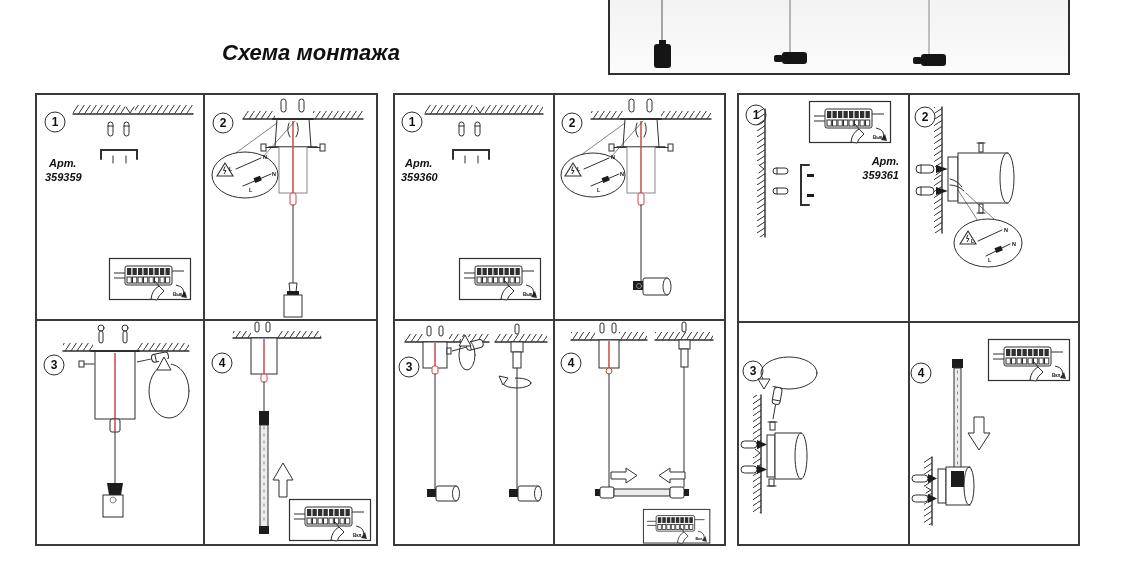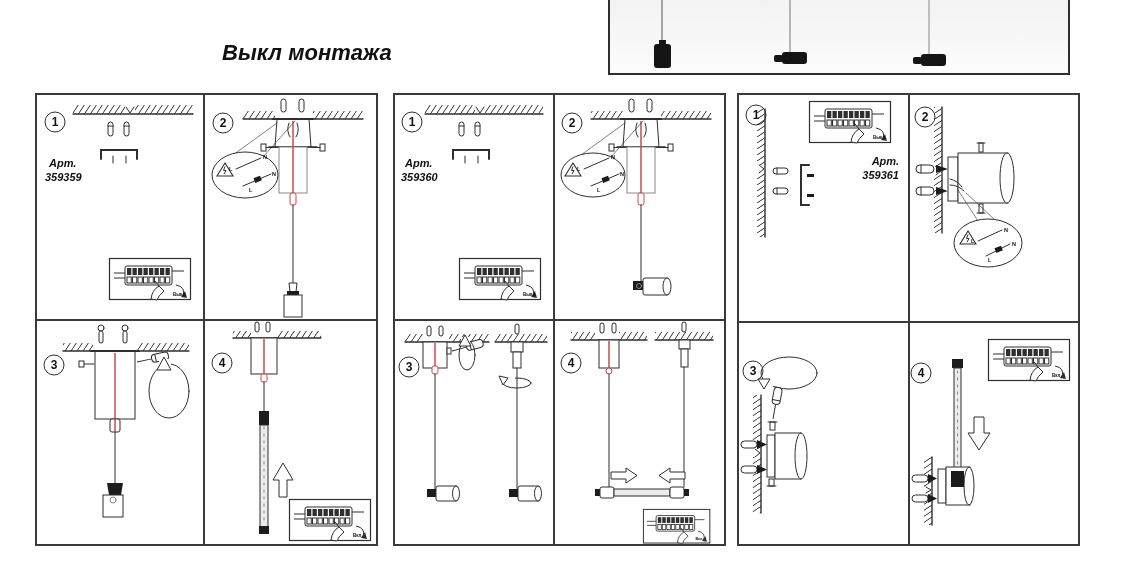--- a/index.html
+++ b/index.html
@@ -74,21 +74,21 @@
         <rect x="15" y="-4" width="17" height="8" rx="3.5" fill="#fff" stroke="#2f2f2f"></rect>
         <line x1="19" y1="-4" x2="19" y2="4" stroke="#2f2f2f"></line>
       </g>
       <g id="warntri">
         <polygon points="8,0 16,13 0,13" fill="#fff" stroke="#2f2f2f" stroke-width="1.1"></polygon>
         <path d="M8,3.5 L6.5,7.5 h2.5 L7,11" fill="none" stroke="#2f2f2f"></path>
       </g>
     </defs>
   </svg>
 
-  <div class="title">Выкл монтажа</div>
+  <div class="title">Схема монтажа</div>
 
   <div class="photo">
     <svg width="458" height="76">
       <line x1="52" y1="0" x2="52" y2="45" stroke="#555"></line>
       <rect x="49" y="43" width="7" height="5" fill="#151515"></rect>
       <rect x="44" y="47" width="17" height="24" rx="3" fill="#151515"></rect>
       <line x1="180" y1="0" x2="180" y2="56" stroke="#777"></line>
       <rect x="164" y="58" width="9" height="7" rx="2" fill="#151515"></rect>
       <rect x="172" y="55" width="25" height="12" rx="3" fill="#151515"></rect>
       <line x1="319" y1="0" x2="319" y2="58" stroke="#888"></line>

